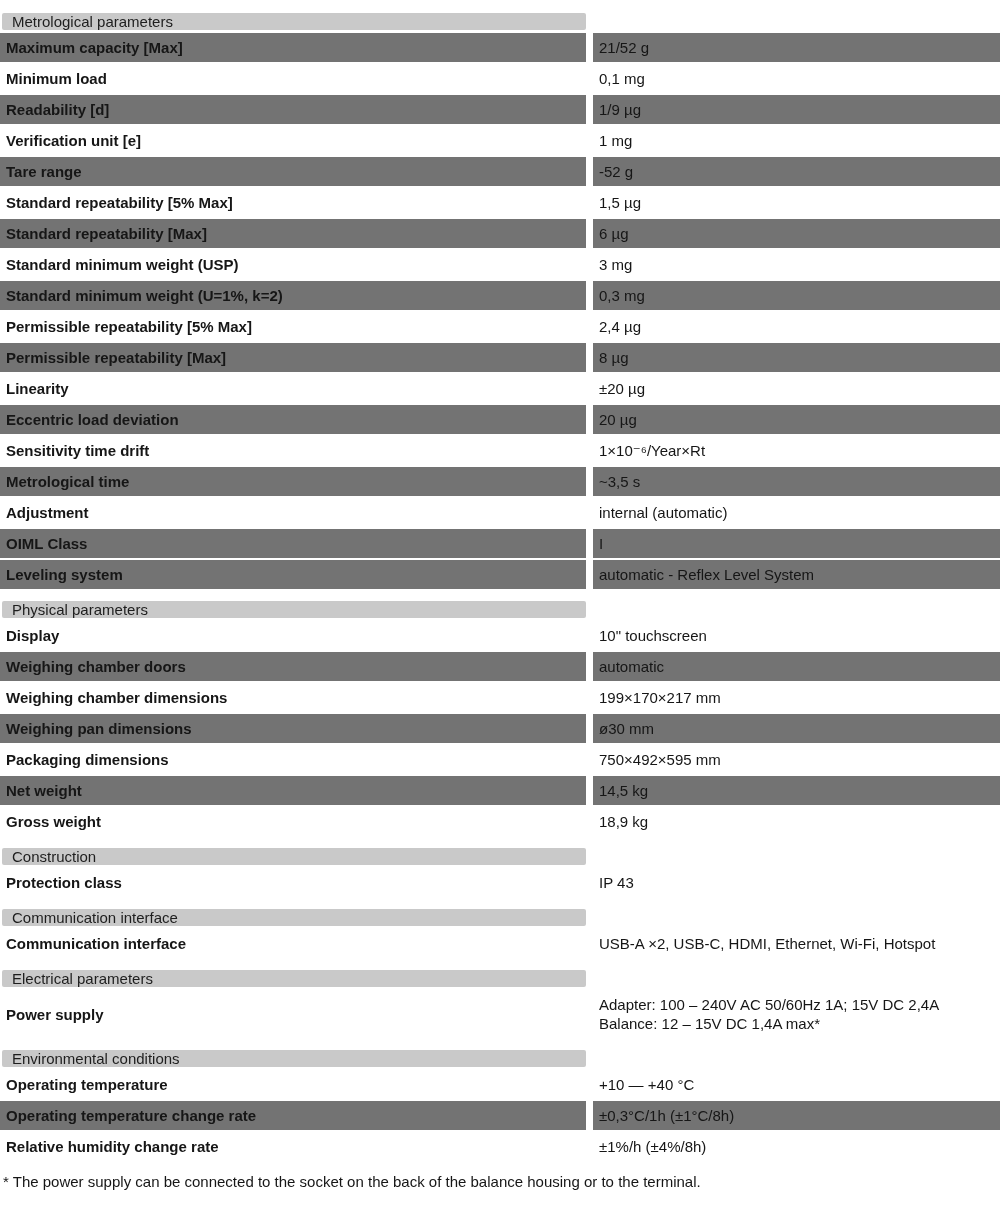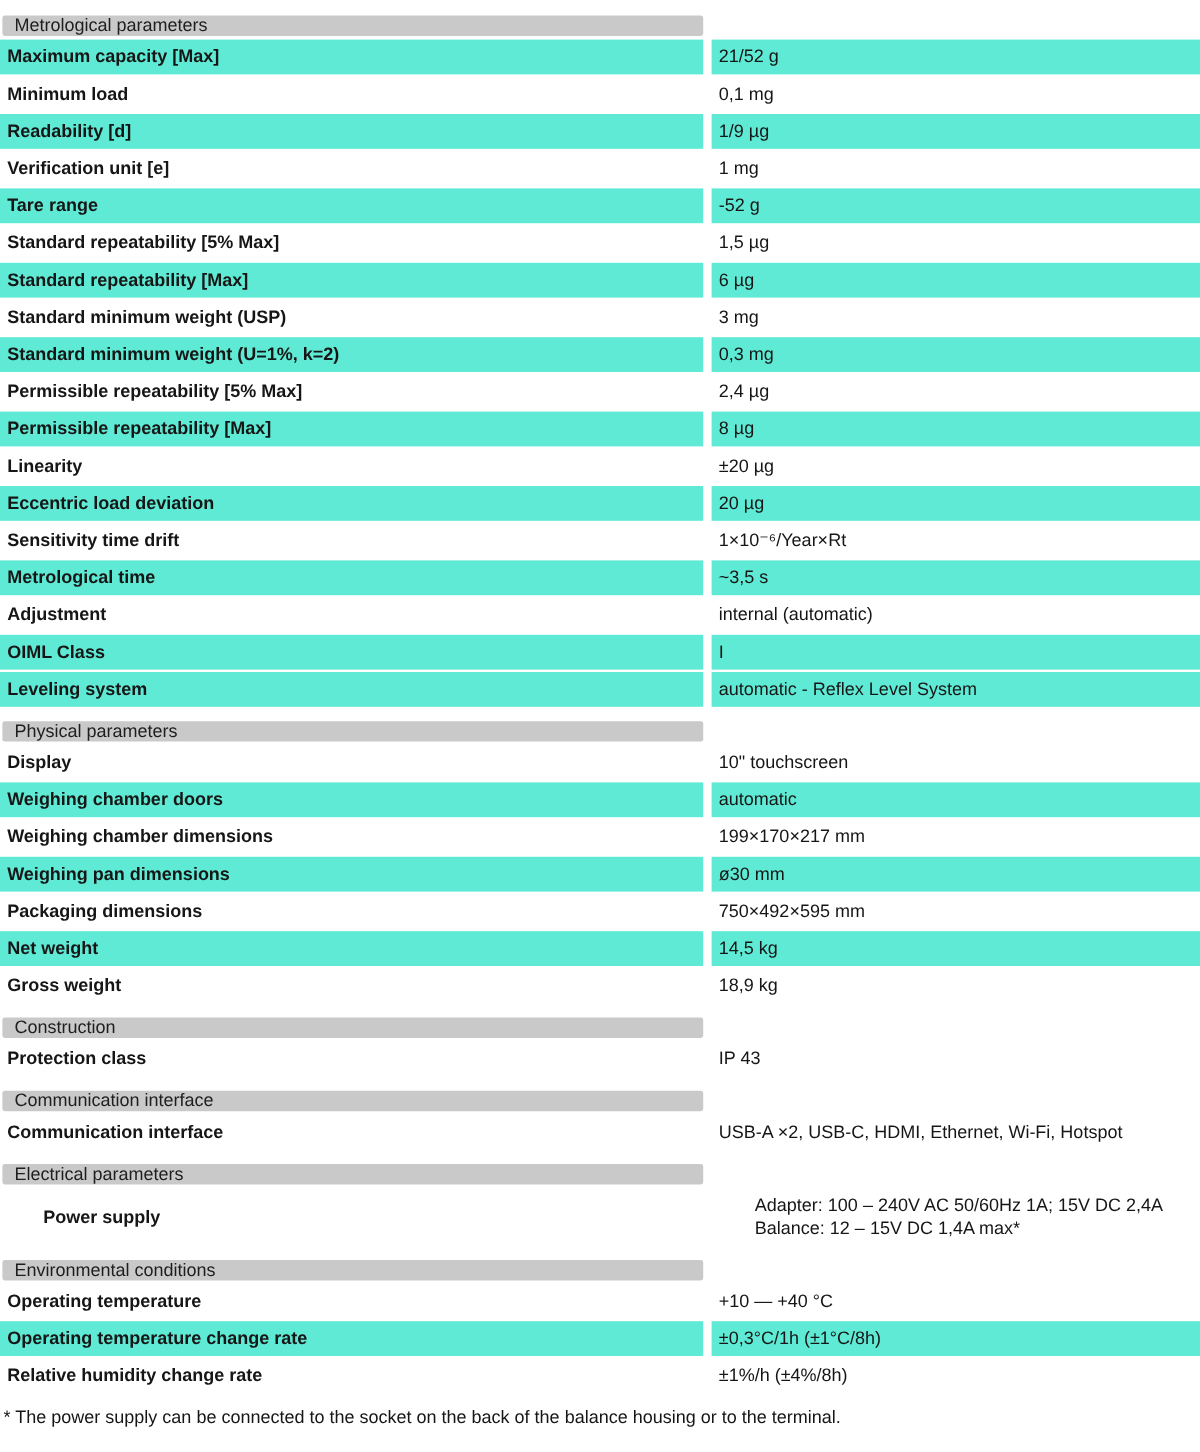--- a/index.html
+++ b/index.html
@@ -44,22 +44,22 @@
     font-weight: bold;
     line-height: 19px;
   }
   .data-row .value {
     font-size: 15px;
     font-weight: normal;
     line-height: 19px;
     white-space: pre-line;
   }
   .data-row.alt .lcell,
-  .data-row.alt .rcell { background: #5eead4; }
-  .data-row.multiline { min-height: 48px; margin-left: 30px; }
+  .data-row.alt .rcell { background: #737373; }
+  .data-row.multiline { min-height: 48px; }
   .data-row.multiline .lcell,
   .data-row.multiline .rcell { padding-top: 5px; padding-bottom: 5px; }
   
   .header-row { min-height: 27px; margin-bottom: 3px; align-items: flex-end; }
   .header-row .lcell,
   .header-row .rcell {
     background: #c9c9c9;
     border-radius: 2px;
   }
   .header-row .lcell {

